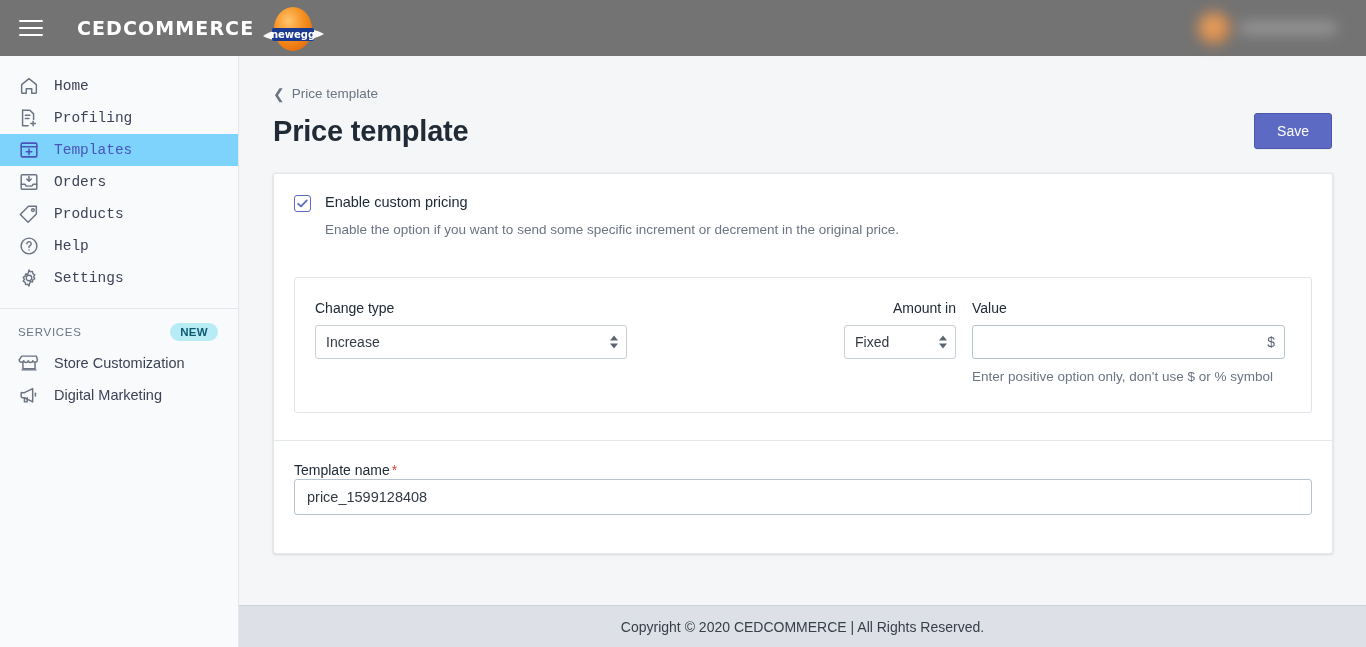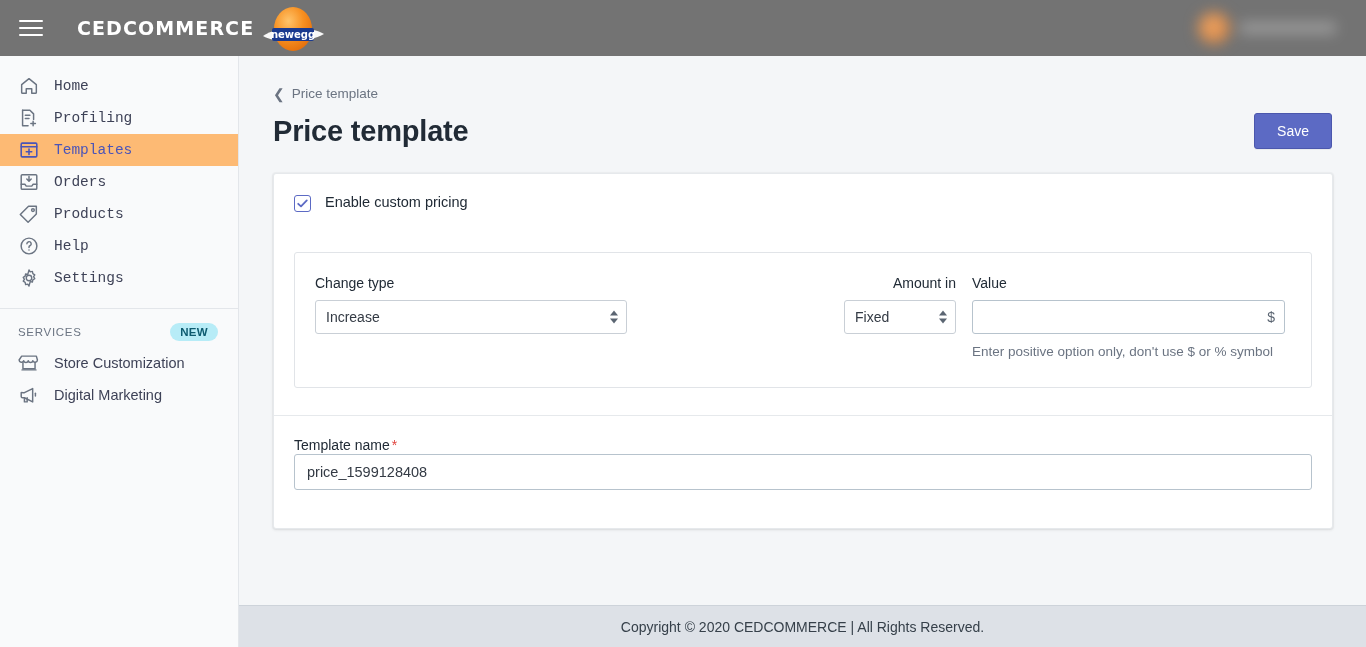--- a/index.html
+++ b/index.html
@@ -77,21 +77,21 @@
     padding-left: 18px;
     margin: 0 0 0 0;
     color: #3e4257;
     font-size: 14.5px;
     cursor: pointer;
   }
   .nav-item + .nav-item { margin-top: 0; }
   .nav-list .nav-item { height: 32px; font-family: Liberation Mono, monospace; }
   .nav-item .ico { width: 22px; height: 22px; flex: none; display: block; color: #6b7482; }
   .nav-item.active {
-    background: #fdba74;
+    background: #7dd3fc;
     color: #4a54b8;
   }
   .nav-item.active .ico { color: #4a54b8; }
 
   .nav-divider {
     margin: 14px 0 0 0;
     border-top: 1px solid #e3e6ea;
   }
   .services-head {
     display: flex; align-items: center;
@@ -402,20 +402,21 @@
 
       <div class="card-section">
         <div class="checkbox-row">
           <span class="checkbox">
             <svg width="13" height="13" viewBox="0 0 13 13" fill="none" stroke="#5c6ac4" stroke-width="1.8" stroke-linecap="round" stroke-linejoin="round">
               <path d="M2.2 6.8 5 9.4 10.8 3.4"></path>
             </svg>
           </span>
           <span class="checkbox-label">Enable custom pricing</span>
         </div>
+        <div class="help-text">Enable the option if you want to send some specific increment or decrement in the original price.</div>
       </div>
 
       <div class="inner-panel">
 
         <div class="field field-w1">
           <label class="field-label">Change type</label>
           <div class="select-wrap">
             <select class="ced-select">
               <option>Increase</option>
               <option>Decrease</option>

